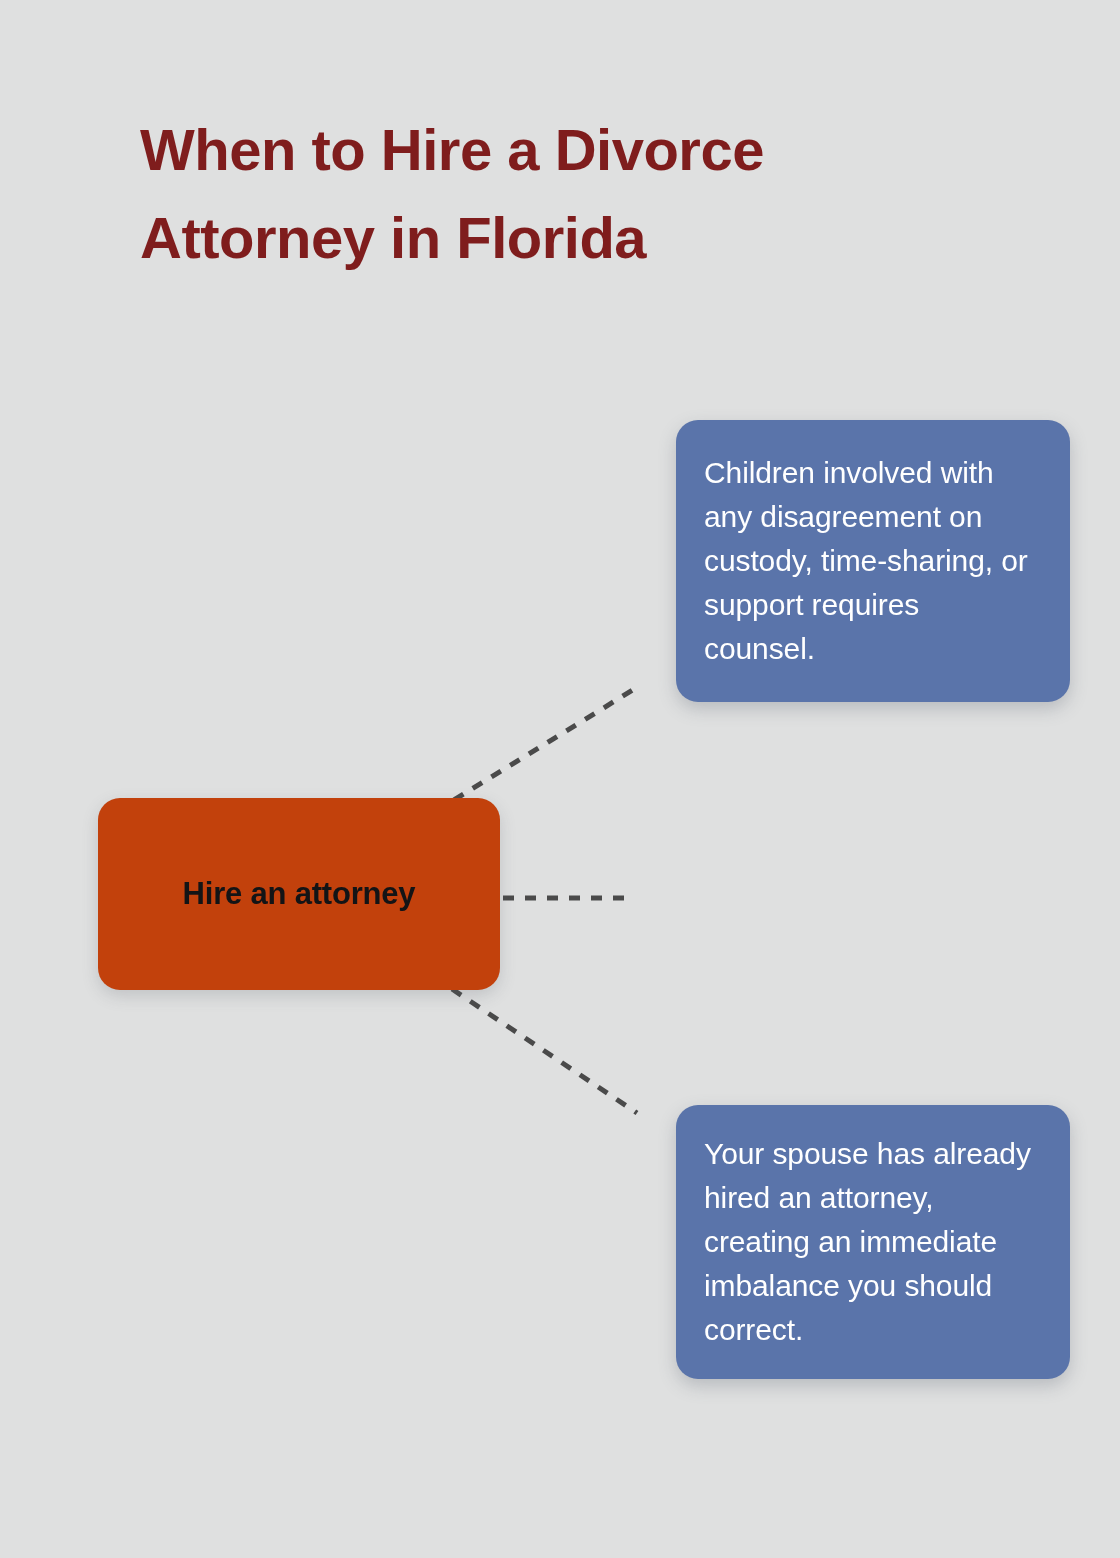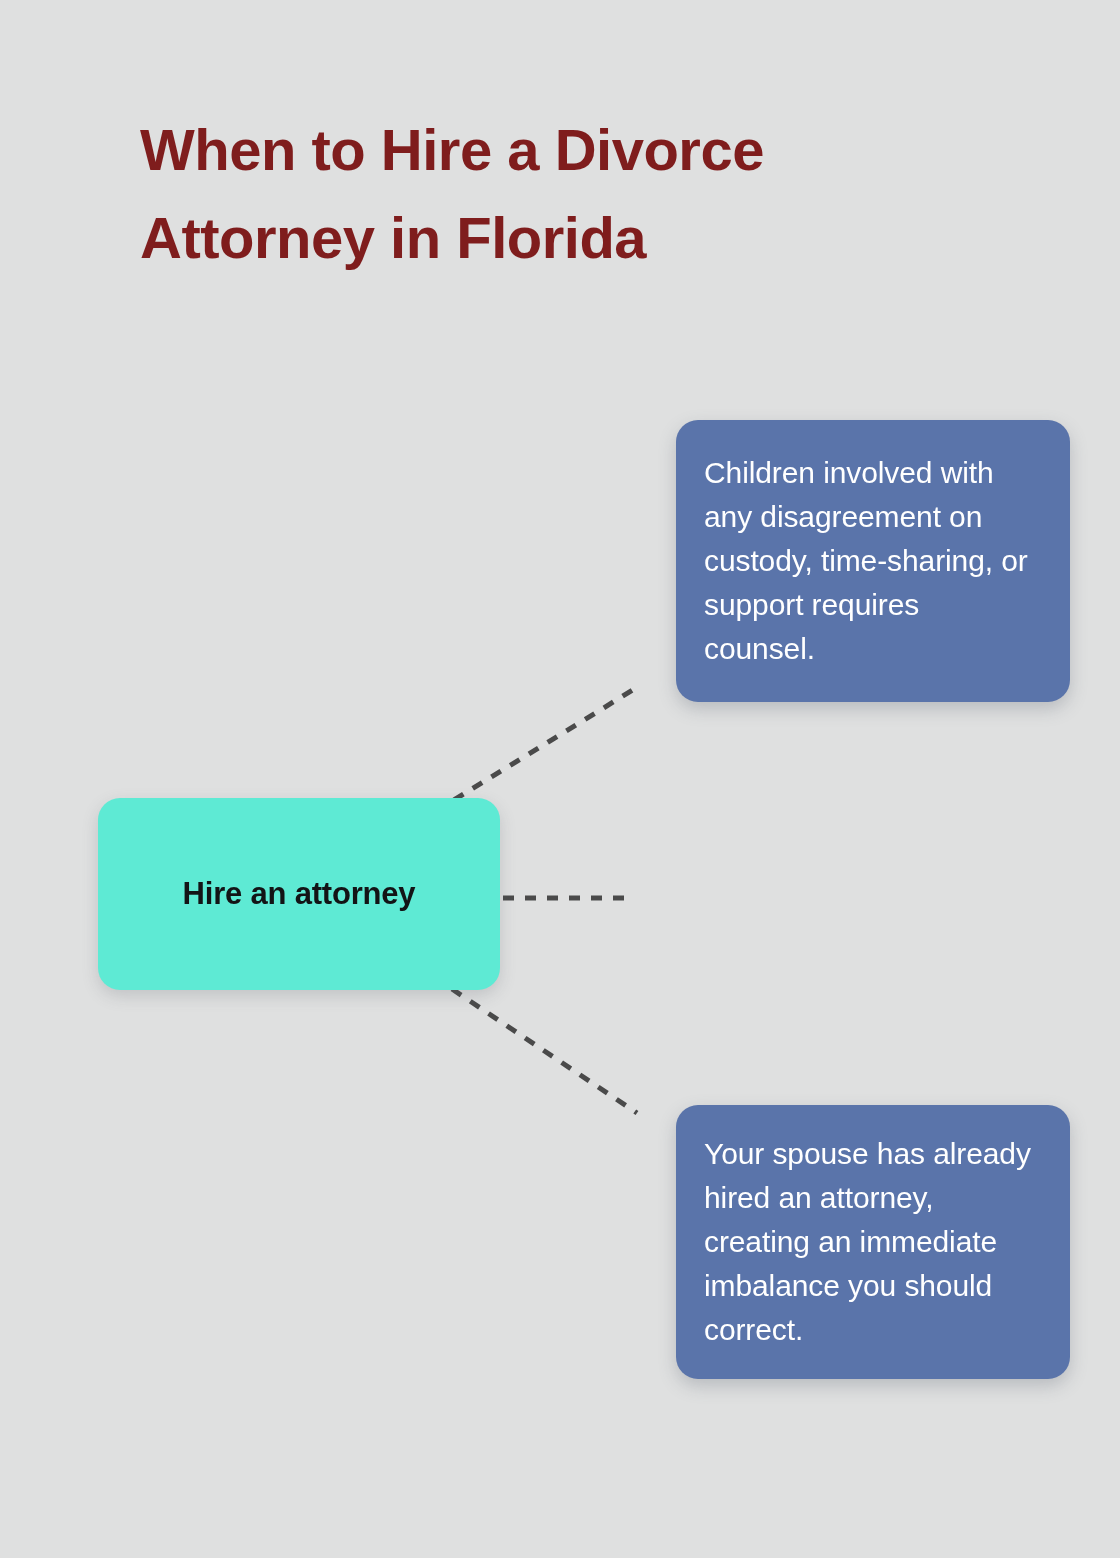--- a/index.html
+++ b/index.html
@@ -46,21 +46,21 @@
     pointer-events: none;
   }
 
   
   .center-node {
     position: absolute;
     left: 98px;
     top: 798px;
     width: 402px;
     height: 192px;
-    background: #5eead4;
+    background: #c2410c;
     border-radius: 22px;
     box-shadow: 0 6px 16px rgba(90, 95, 105, 0.22);
     display: flex;
     align-items: center;
     justify-content: center;
     box-sizing: border-box;
   }
   .center-node-label {
     font-size: 31px;
     font-weight: bold;

